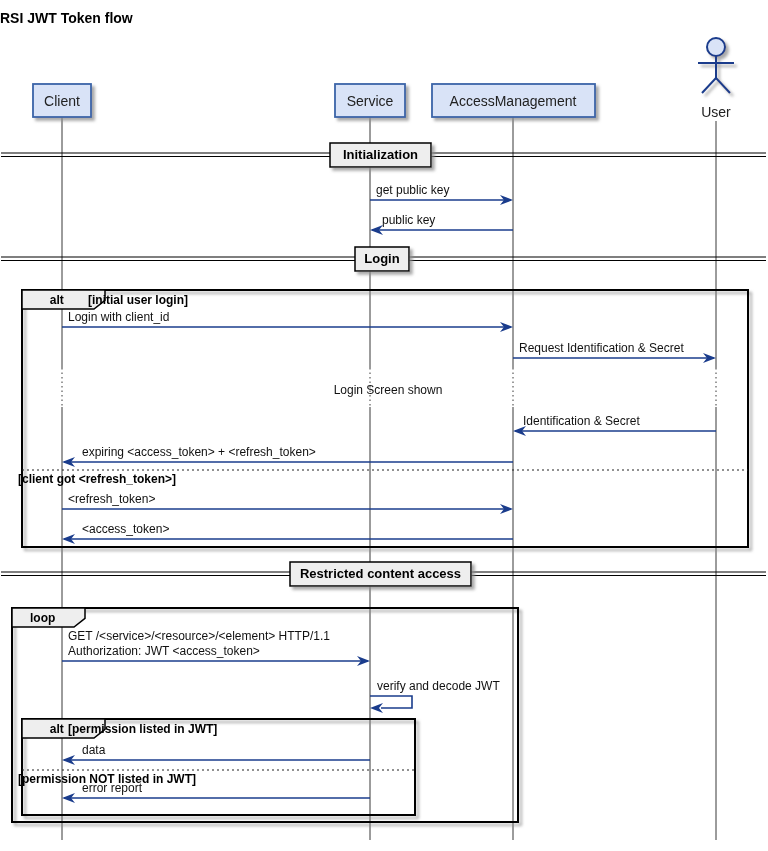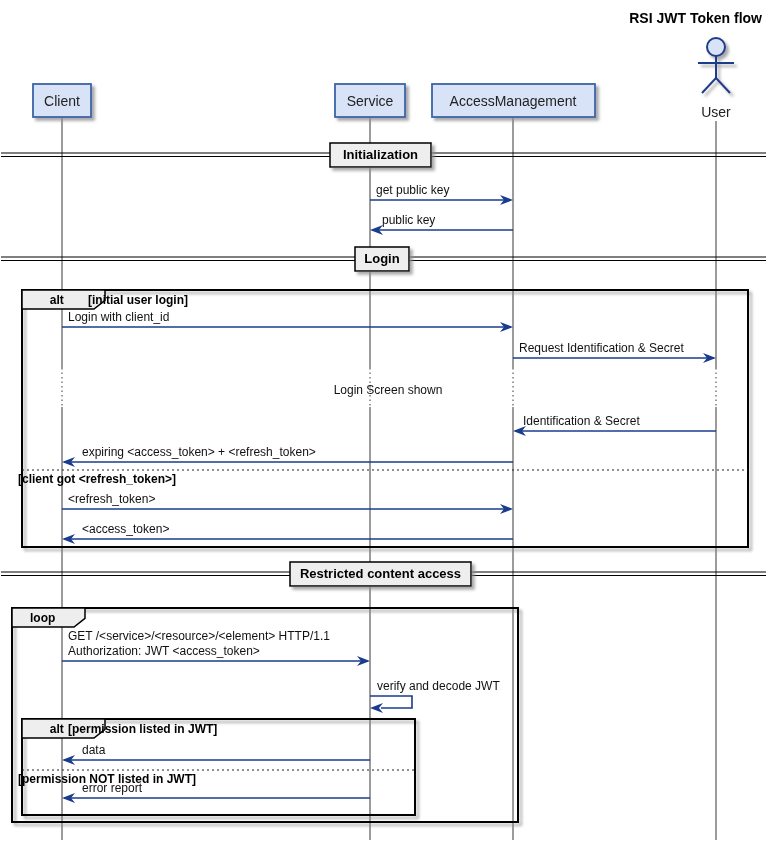--- a/index.html
+++ b/index.html
@@ -1,18 +1,18 @@
 <!DOCTYPE html>
 <html><head>
 <meta charset="utf-8">
 <style>
   html,body{margin:0;padding:0;background:#fff;}
   #diagram{position:relative;width:768px;height:851px;background:#fff;overflow:hidden;
            font-family:"Liberation Sans",sans-serif;}
-  #title{position:absolute;left:0;top:10px;width:762px;text-align:right;
+  #title{position:absolute;left:0;top:10px;width:762px;text-align:left;
          font-size:14px;font-weight:bold;color:#000;}
   #canvas{position:absolute;left:0;top:0;}
   #canvas text{font-family:"Liberation Sans",sans-serif;font-size:12px;fill:#111;}
   #canvas text.b{font-weight:bold;fill:#000;}
   #canvas text.pname{font-size:14px;fill:#222;}
   #canvas text.dlabel{font-size:13px;font-weight:bold;fill:#000;}
 </style>
 </head>
 <body>
 

